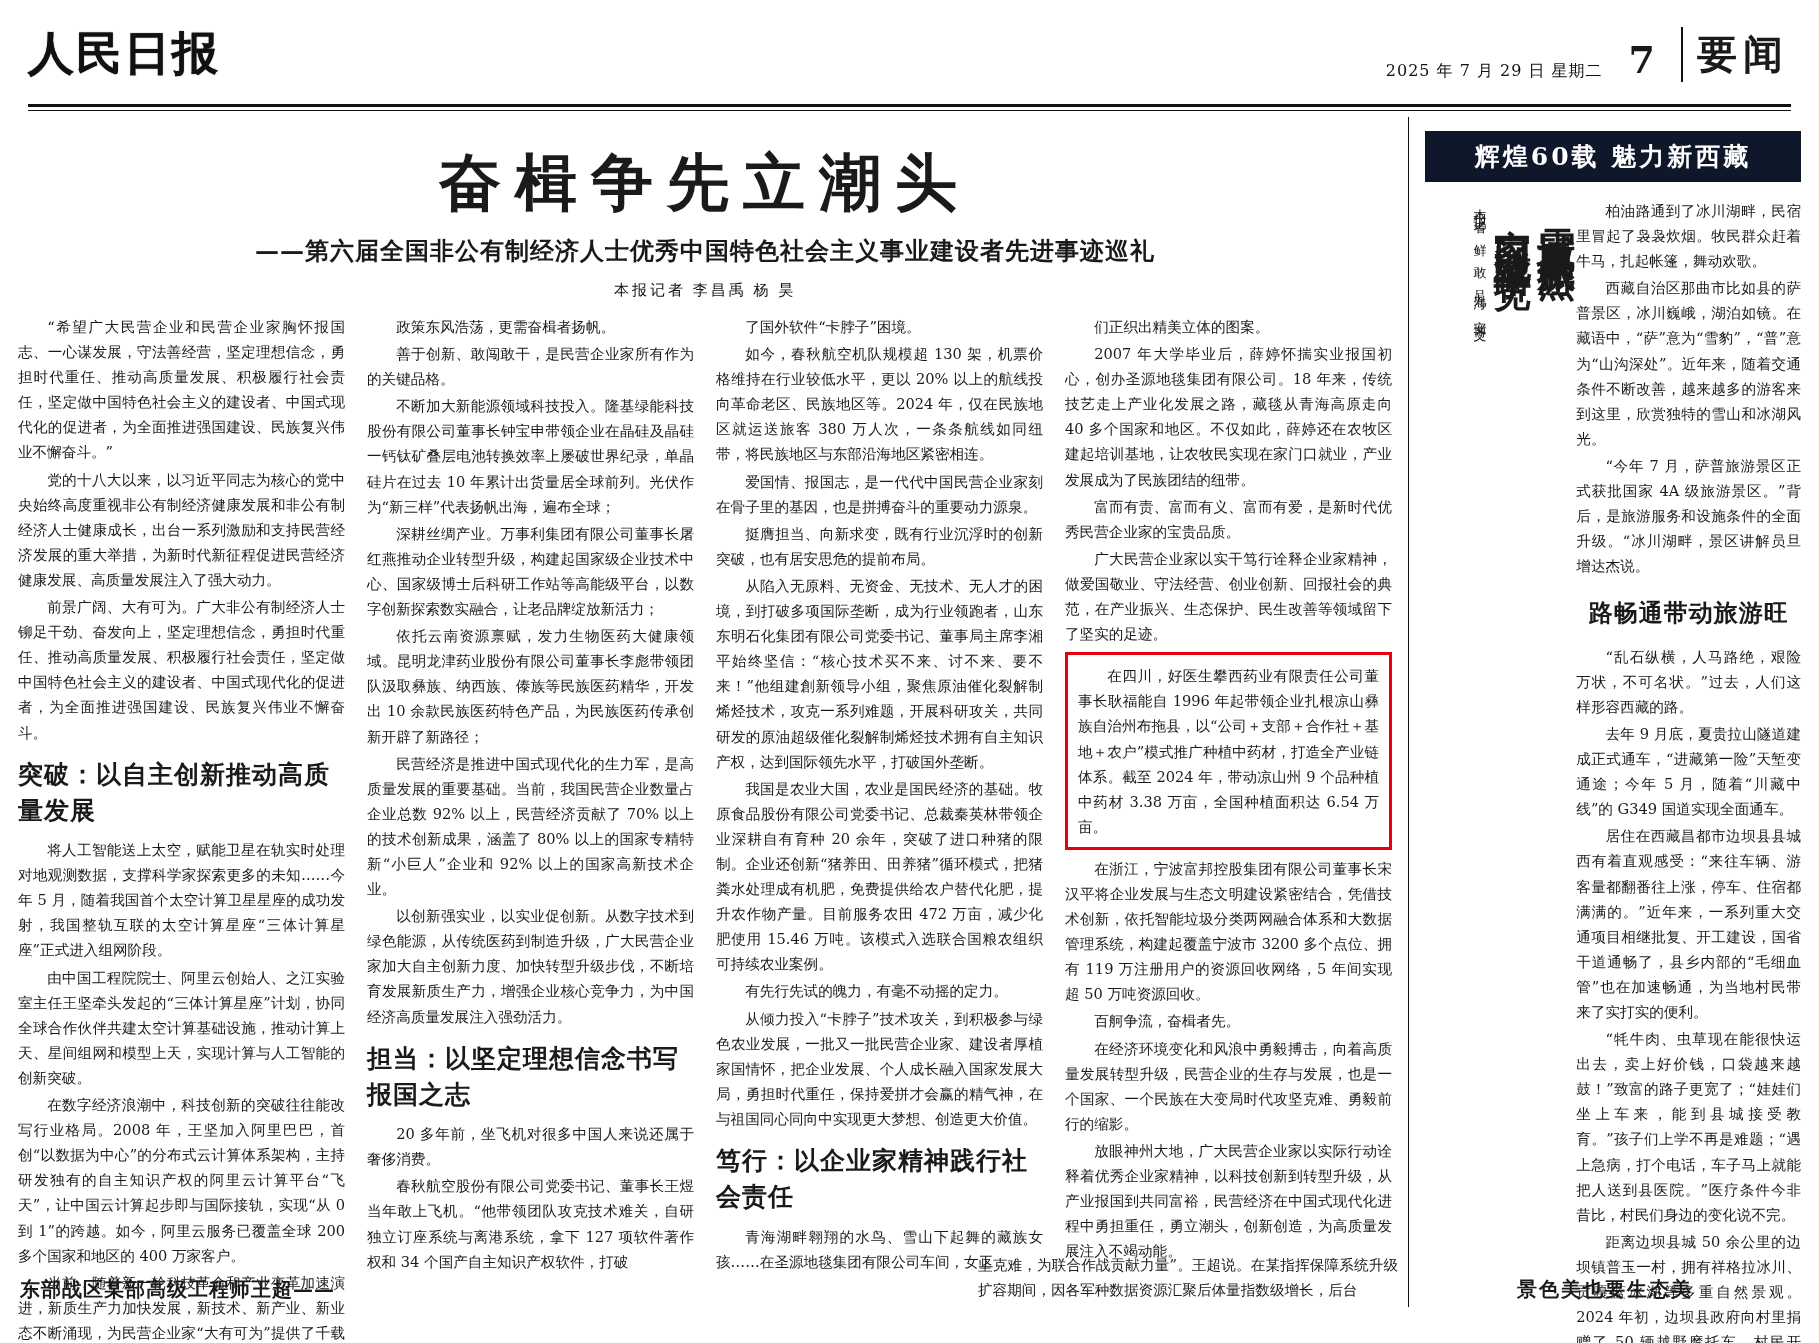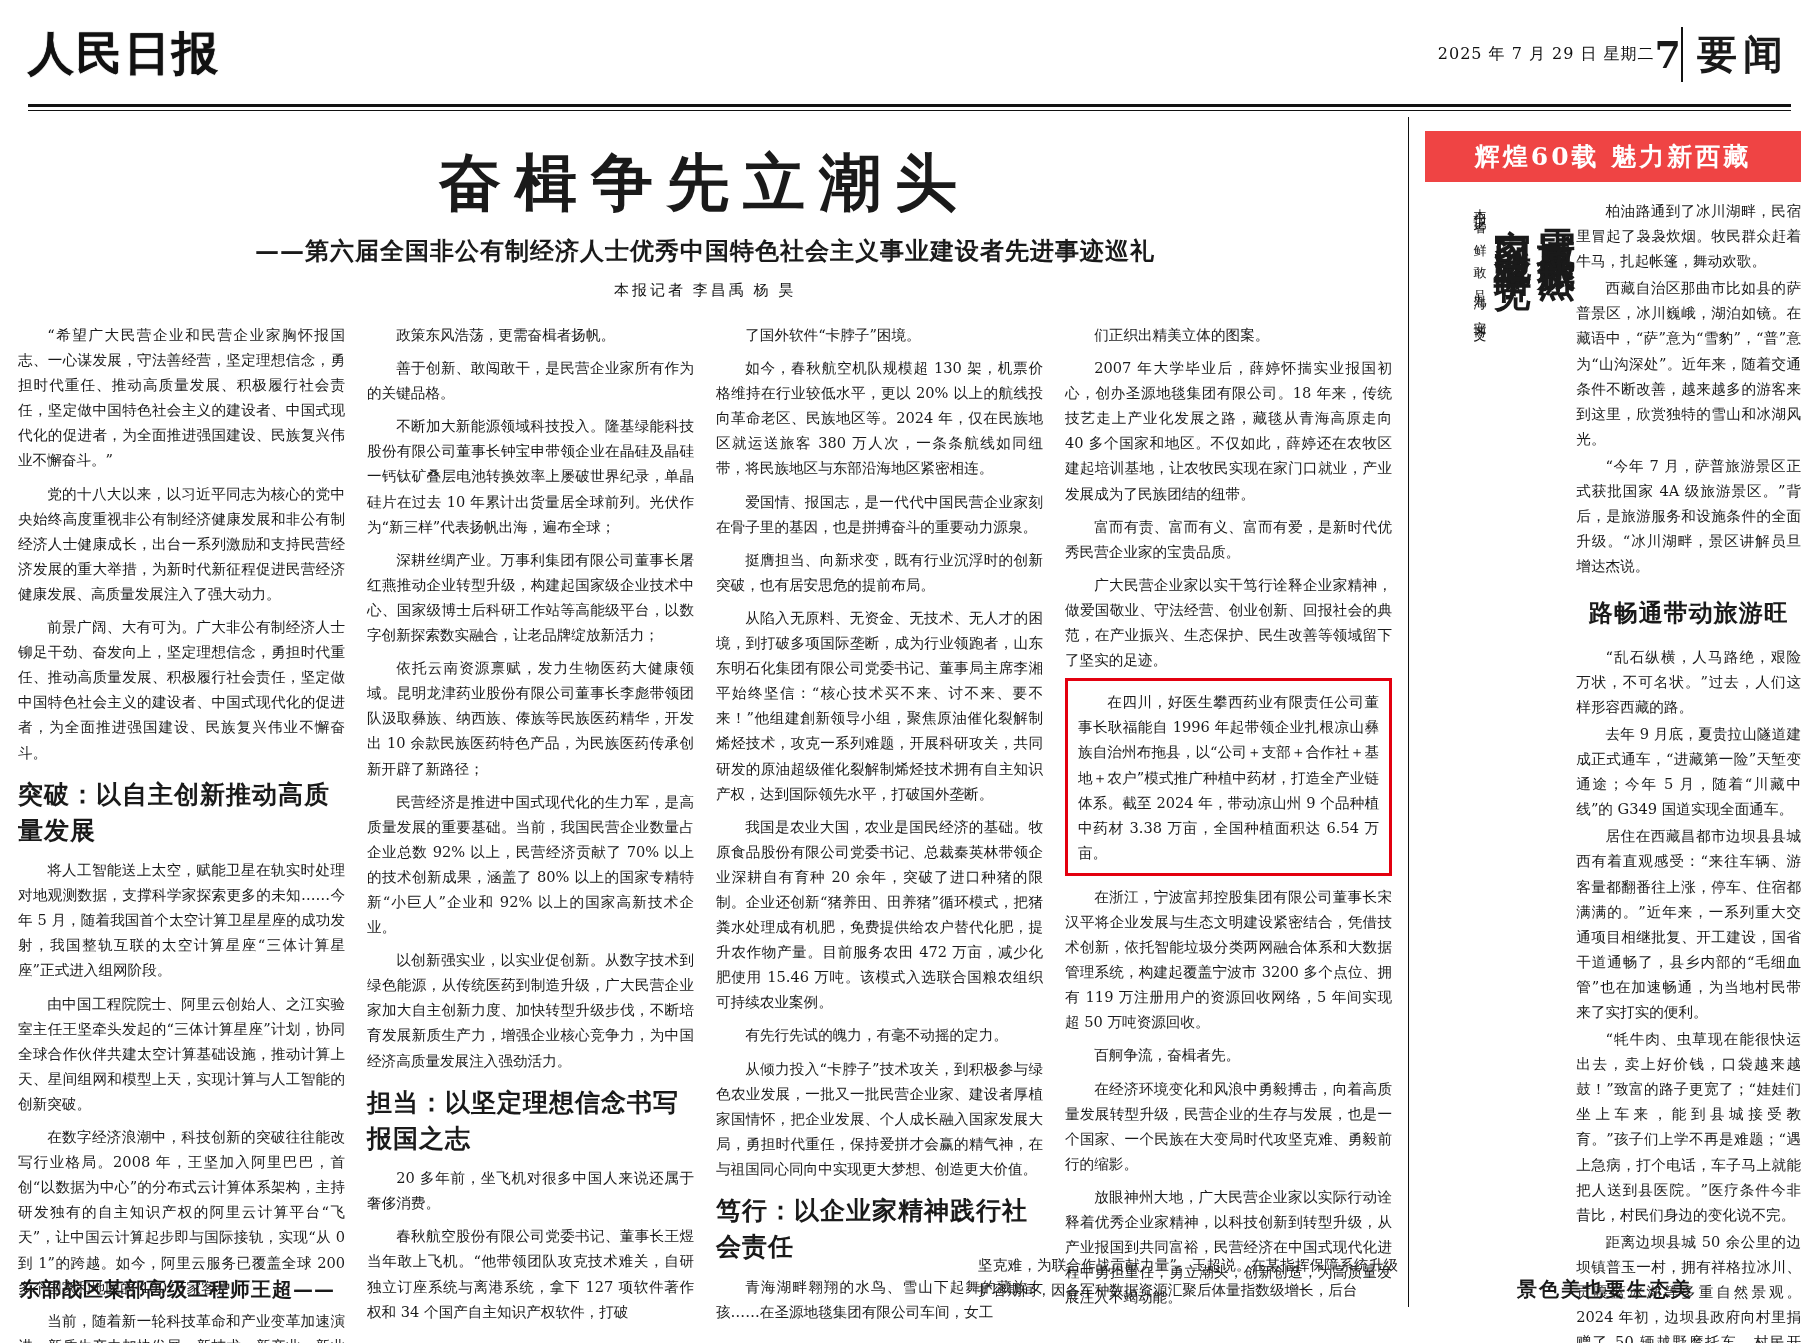--- a/index.html
+++ b/index.html
@@ -4,51 +4,51 @@
 <style>
   html,body{margin:0;padding:0;background:#fff;}
   body{width:1819px;height:1343px;font-family:"DejaVu Serif","Liberation Serif",serif;color:#1a1a1a;position:relative;overflow:hidden;}
   .page{position:relative;width:1819px;height:1343px;box-sizing:border-box;padding:0 18px;}
 
   
   .masthead{position:relative;height:96px;display:flex;align-items:center;justify-content:space-between;padding:6px 12px 0 10px;}
   .logo{font-family:Liberation Mono, monospace;font-weight:bold;font-size:46px;letter-spacing:2px;color:#111;line-height:1;padding-top:6px;
         text-shadow:0 0 1px #000;}
   .logo-wrap{display:flex;flex-direction:column;}
-  .mast-right{display:flex;align-items:center;}
+  .mast-right{display:flex;align-items:flex-end;gap:26px;}
   .mast-date{font-size:16px;color:#111;letter-spacing:1px;}
   .mast-pageno{font-size:38px;font-weight:bold;font-family:"DejaVu Serif",serif;}
   .mast-section{font-size:40px;font-weight:bold;letter-spacing:6px;border-left:2px solid #111;padding-left:14px;}
   .mast-rule{border-top:3px solid #111;border-bottom:1px solid #111;height:3px;margin:2px 10px 0 10px;}
 
   
   .body-wrap{display:flex;height:1190px;padding-top:6px;}
   .left-zone{width:1390px;position:relative;padding-right:16px;box-sizing:border-box;}
   .divider{width:1px;background:#111;margin:0 0;}
   .right-zone{width:392px;padding-left:16px;box-sizing:border-box;position:relative;}
 
   
   .headline{text-align:center;font-size:62px;font-weight:bold;letter-spacing:14px;margin:24px 0 4px 0;font-family:"DejaVu Serif","Liberation Serif",serif;}
   .subhead{text-align:center;font-size:24px;font-weight:bold;letter-spacing:1px;margin:10px 0 14px 0;}
   .byline{text-align:center;font-size:15px;letter-spacing:3px;margin-bottom:14px;color:#111;font-family:Liberation Serif, serif;}
 
   
   .cols{display:flex;gap:22px;}
   .col{width:328px;font-size:14.6px;line-height:1.72;text-align:justify;}
-  .col p{margin:8px 0 2px 0;text-indent:2em;}
+  .col p{margin:0 0 2px 0;text-indent:2em;}
   .sect-title{font-size:25px;font-weight:bold;letter-spacing:1px;line-height:1.45;margin:12px 0 8px 0;text-indent:0;text-align:left;}
   .boxed{border:3px solid #e3000f;padding:8px 10px;margin:6px 0;}
   .boxed p{text-indent:2em;margin:0;}
 
   
   .footer-left{position:absolute;left:2px;bottom:4px;font-size:20px;font-weight:bold;letter-spacing:1px;}
   .footer-mid{position:absolute;left:960px;bottom:4px;width:420px;font-size:14.6px;line-height:1.7;text-align:justify;}
 
   
-  .redbar{background:#ef4444;color:#fff;text-align:center;font-size:25px;font-weight:bold;letter-spacing:3px;padding:9px 0;margin:14px 0 16px 0;}
+  .redbar{background:#0f172a;color:#fff;text-align:center;font-size:25px;font-weight:bold;letter-spacing:3px;padding:9px 0;margin:14px 0 16px 0;}
   .rt-flex{display:flex;}
   .rt-text{width:232px;font-size:14.6px;line-height:1.72;text-align:justify;}
   .rt-text p{margin:0 0 2px 0;text-indent:2em;}
   .rt-sub{font-size:24px;font-weight:bold;text-align:center;letter-spacing:1px;margin:14px 0 10px 0;text-indent:0;}
   .vtitle-zone{width:150px;display:flex;flex-direction:row-reverse;justify-content:flex-start;padding-left:6px;}
   .vtitle{writing-mode:vertical-rl;text-orientation:upright;font-size:38px;font-weight:bold;letter-spacing:6px;line-height:1.05;margin-left:4px;}
   .vbyline{writing-mode:vertical-rl;text-orientation:upright;font-size:13px;letter-spacing:4px;margin-left:10px;color:#111;}
   .rt-foot{position:absolute;bottom:4px;left:0;width:392px;text-align:center;font-size:20px;font-weight:bold;letter-spacing:2px;}
 </style>
 </head>

